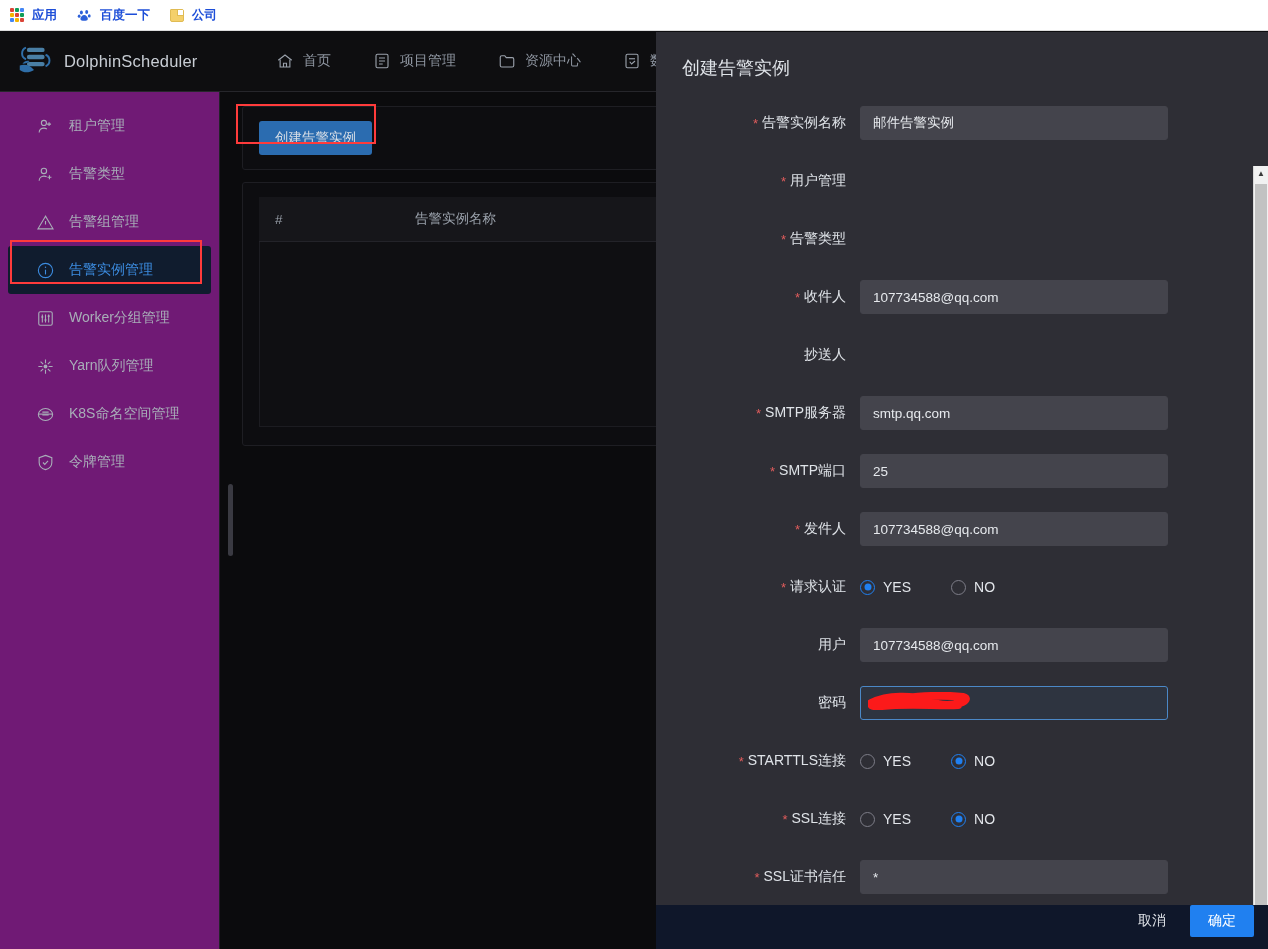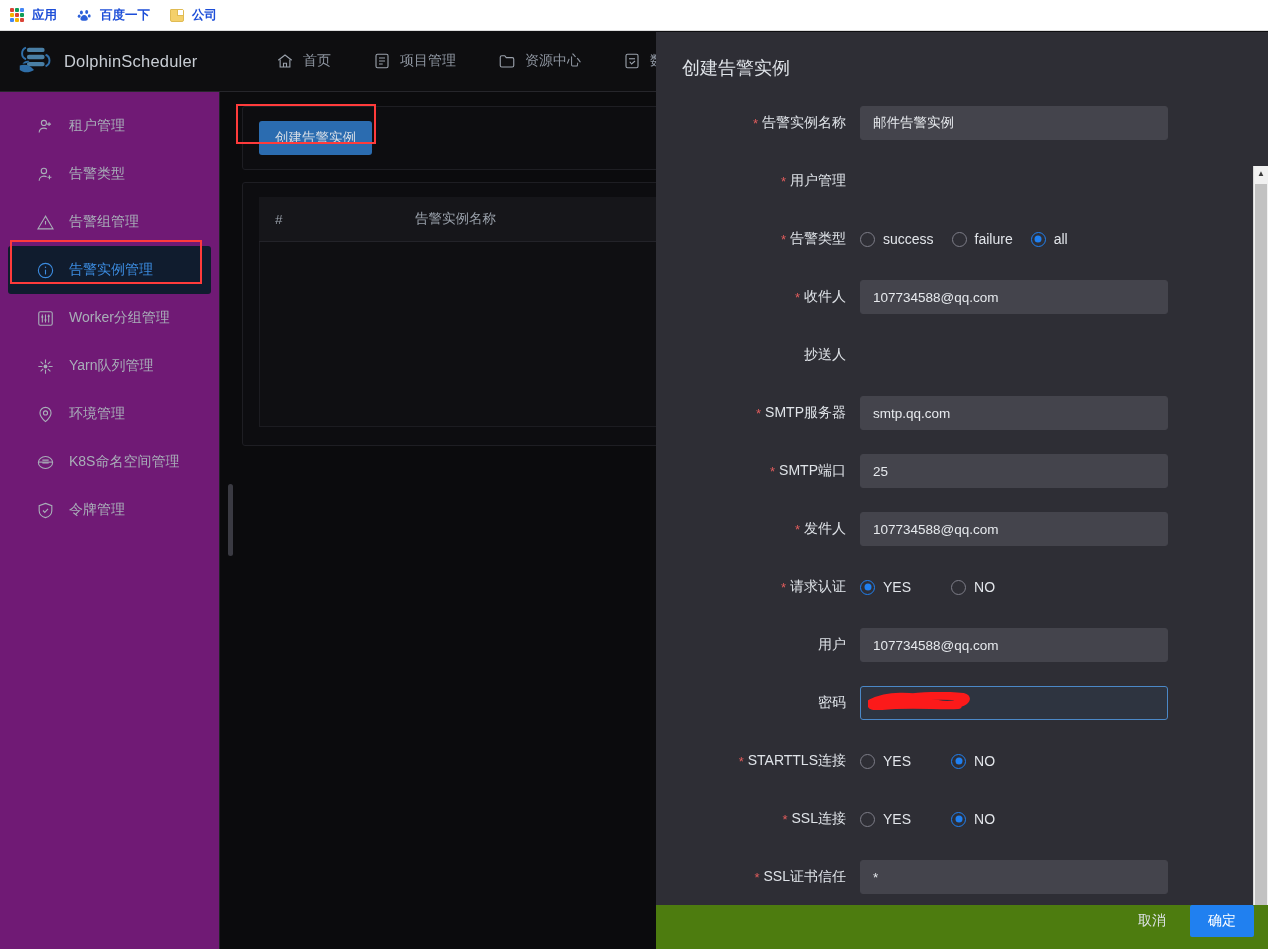--- a/index.html
+++ b/index.html
@@ -98,21 +98,21 @@
 
   
   .m-scroll { position: absolute; right: 0; top: 72px; width: 15px; height: 838px;
     background: #f1f1f1; border-left: 1px solid #d8d8d8; cursor: pointer; }
   .m-scroll .arrow { height: 15px; background: #f1f1f1; display:flex; align-items:center;
     justify-content:center; color:#3a3a3a; font-size: 8px; }
   .m-thumb { position: absolute; left: 1px; right: 1px; top: 18px; height: 735px;
     background: #c2c2c2; cursor: pointer; }
 
   .modal-footer { height: 44px; display: flex; align-items: center; justify-content: flex-end;
-    gap: 10px; padding: 0 14px 12px 0; background: #4d7c0f; }
+    gap: 10px; padding: 0 14px 12px 0; background: #0f172a; }
   .btn-cancel { background: transparent; border: none; color: #dfe3e8; font-size: 14px;
     padding: 7px 14px; cursor: pointer; font-family: inherit; }
   .btn-ok { background: #2080f0; border: none; color: #fff; font-size: 14px;
     padding: 7px 18px; border-radius: 2px; cursor: pointer; font-family: inherit; }
 </style>
 </head>
 <body>
 
 <div class="bookmarks-bar">
   <div class="bm-item">
@@ -242,27 +242,20 @@
     </div>
 
     <div class="side-item">
       <svg class="s-ico" viewBox="0 0 24 24" fill="none" stroke="currentColor" stroke-width="1.4">
         <circle cx="12" cy="12" r="2.4" fill="currentColor" stroke="none"></circle>
         <path d="M12 3v5M12 16v5M3 12h5M16 12h5M5.8 5.8l3.3 3.3M14.9 14.9l3.3 3.3M18.2 5.8l-3.3 3.3M9.1 14.9l-3.3 3.3"></path>
       </svg>
       <span class="s-label">Yarn队列管理</span>
     </div>
 
-    <div class="side-item">
-      <svg class="s-ico" viewBox="0 0 24 24" fill="none" stroke="currentColor" stroke-width="1.4">
-        <path d="M12 21s7-6.2 7-11a7 7 0 10-14 0c0 4.8 7 11 7 11z"></path>
-          <circle cx="12" cy="10" r="2.6"></circle>
-      </svg>
-      <span class="s-label">环境管理</span>
-    </div>
 
     <div class="side-item">
       <svg class="s-ico" viewBox="0 0 24 24" fill="none" stroke="currentColor" stroke-width="1.4">
         <ellipse cx="12" cy="12" rx="9" ry="7.5"></ellipse>
           <path d="M8 9h8M8 12.5h8"></path>
           <path d="M3.2 11.5h17.6"></path>
       </svg>
       <span class="s-label">K8S命名空间管理</span>
     </div>
 
@@ -310,34 +303,20 @@
         <div class="flabel req">告警实例名称</div>
         <div class="fctl"><input class="inp" value="邮件告警实例" style=""></div>
       </div>
 
       <div class="frow">
         <div class="flabel req">用户管理</div>
       </div>
 
       <div class="frow">
         <div class="flabel req">告警类型</div>
-        <div class="fctl radios">
-          <div class="radio">
-            <span class="rdot"></span>
-            <span class="rlabel">success</span>
-          </div>
-          <div class="radio">
-            <span class="rdot"></span>
-            <span class="rlabel">failure</span>
-          </div>
-          <div class="radio checked">
-            <span class="rdot"></span>
-            <span class="rlabel">all</span>
-          </div>
-        </div>
       </div>
 
       <div class="frow">
         <div class="flabel req">收件人</div>
         <div class="fctl"><input class="inp" value="107734588@qq.com" style=""></div>
       </div>
 
       <div class="frow">
         <div class="flabel">抄送人</div>
       </div>

